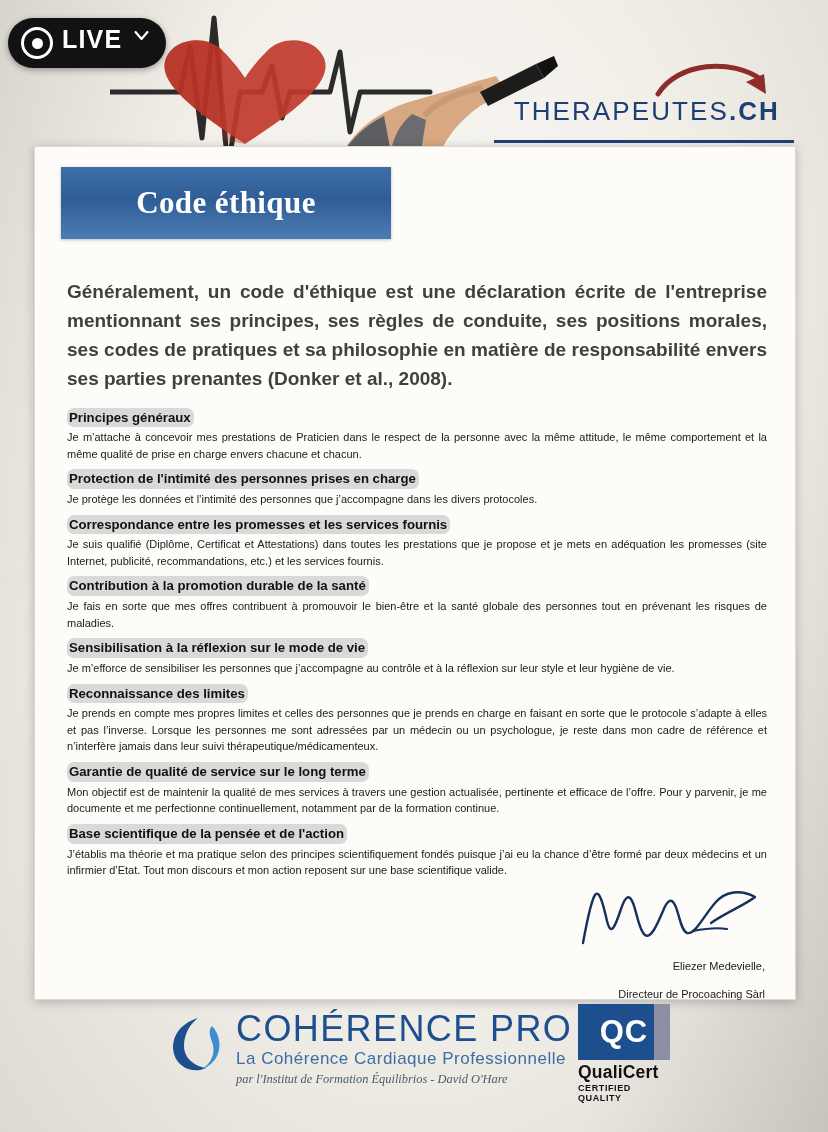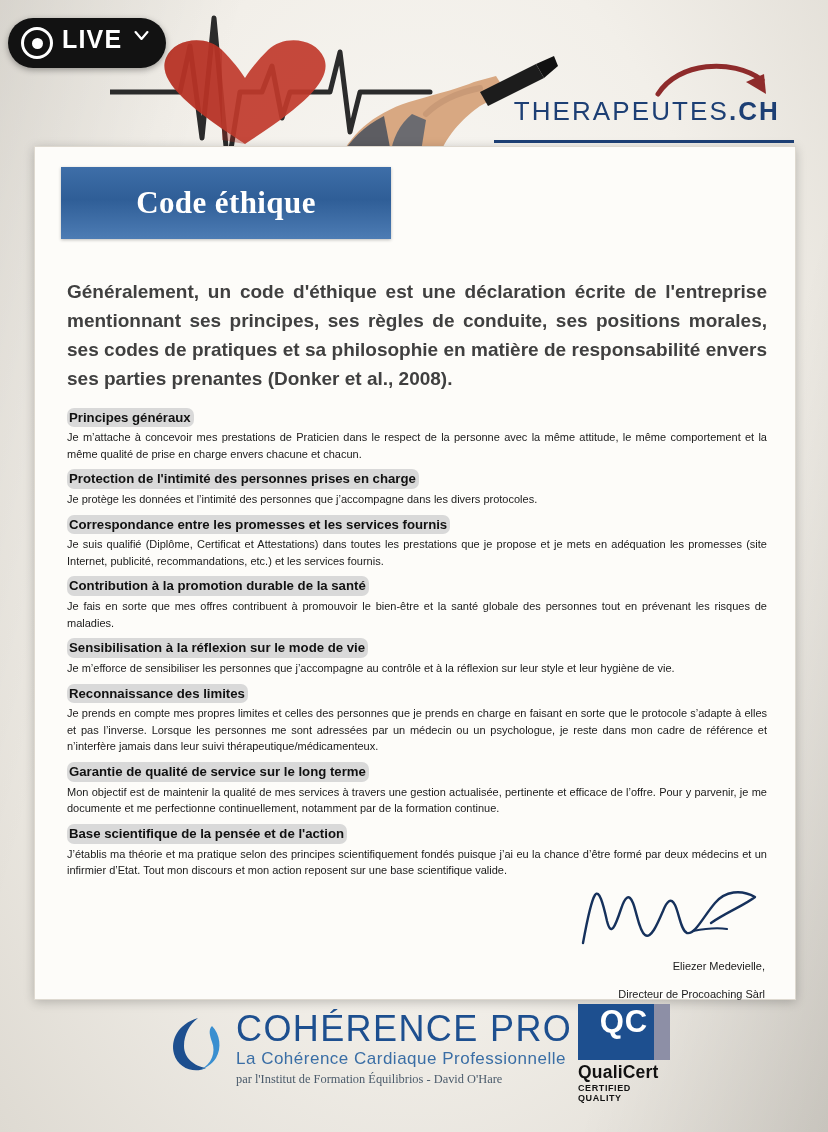--- a/index.html
+++ b/index.html
@@ -225,34 +225,35 @@
     line-height: 1.05;
   }
   #coherence .lines .l2 {
     font-size: 17px;
     color: #3a6ea5;
     letter-spacing: 0.5px;
     margin-top: 1px;
   }
   #coherence .lines .l3 {
     font-family: "Liberation Serif", serif;
+    font-style: italic;
     font-size: 12.4px;
     color: #4b5b6b;
     margin-top: 3px;
   }
 
   #qualicert {
     position: absolute;
     left: 578px; top: 0px;
     width: 92px;
   }
   #qualicert .qc {
     width: 92px; height: 56px;
     background: #1d4f8f;
-    display: flex; align-items: flex-start; justify-content: center;
+    display: flex; align-items: center; justify-content: center;
     position: relative;
   }
   #qualicert .qc .qctxt {
     color: #fff;
     font-weight: bold;
     font-size: 31px;
     letter-spacing: 1px;
     font-family: "Liberation Sans", sans-serif;
   }
   #qualicert .qc .bar {

